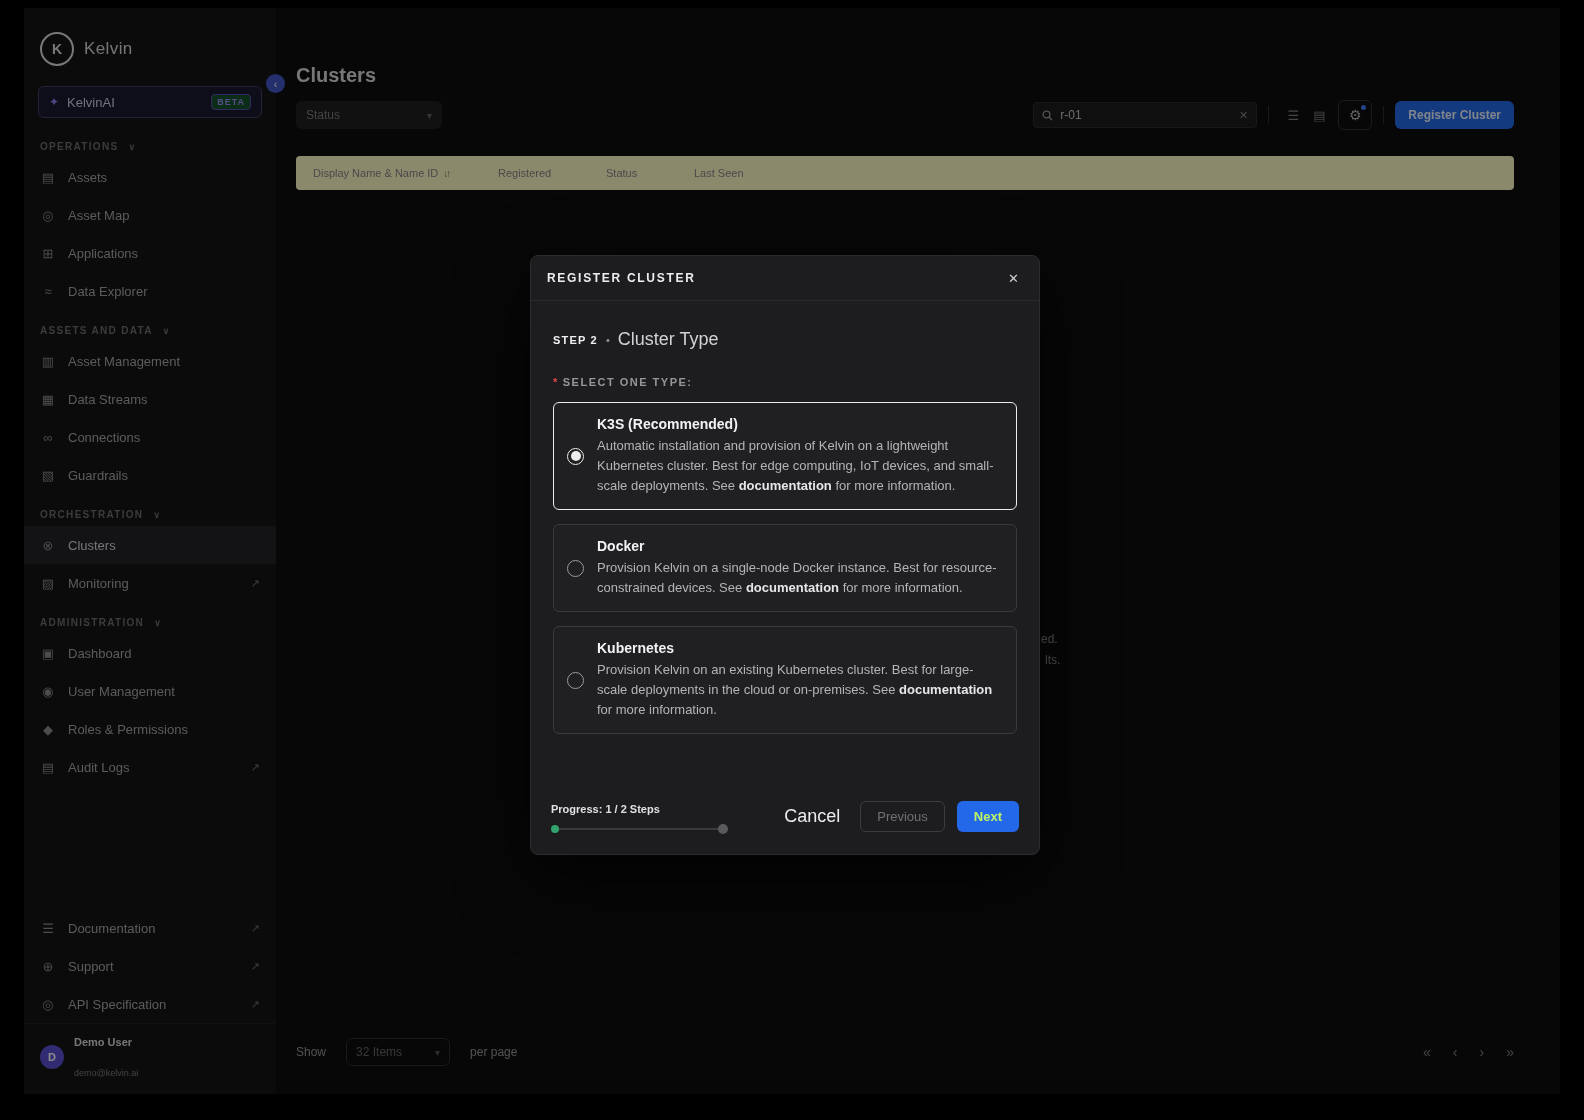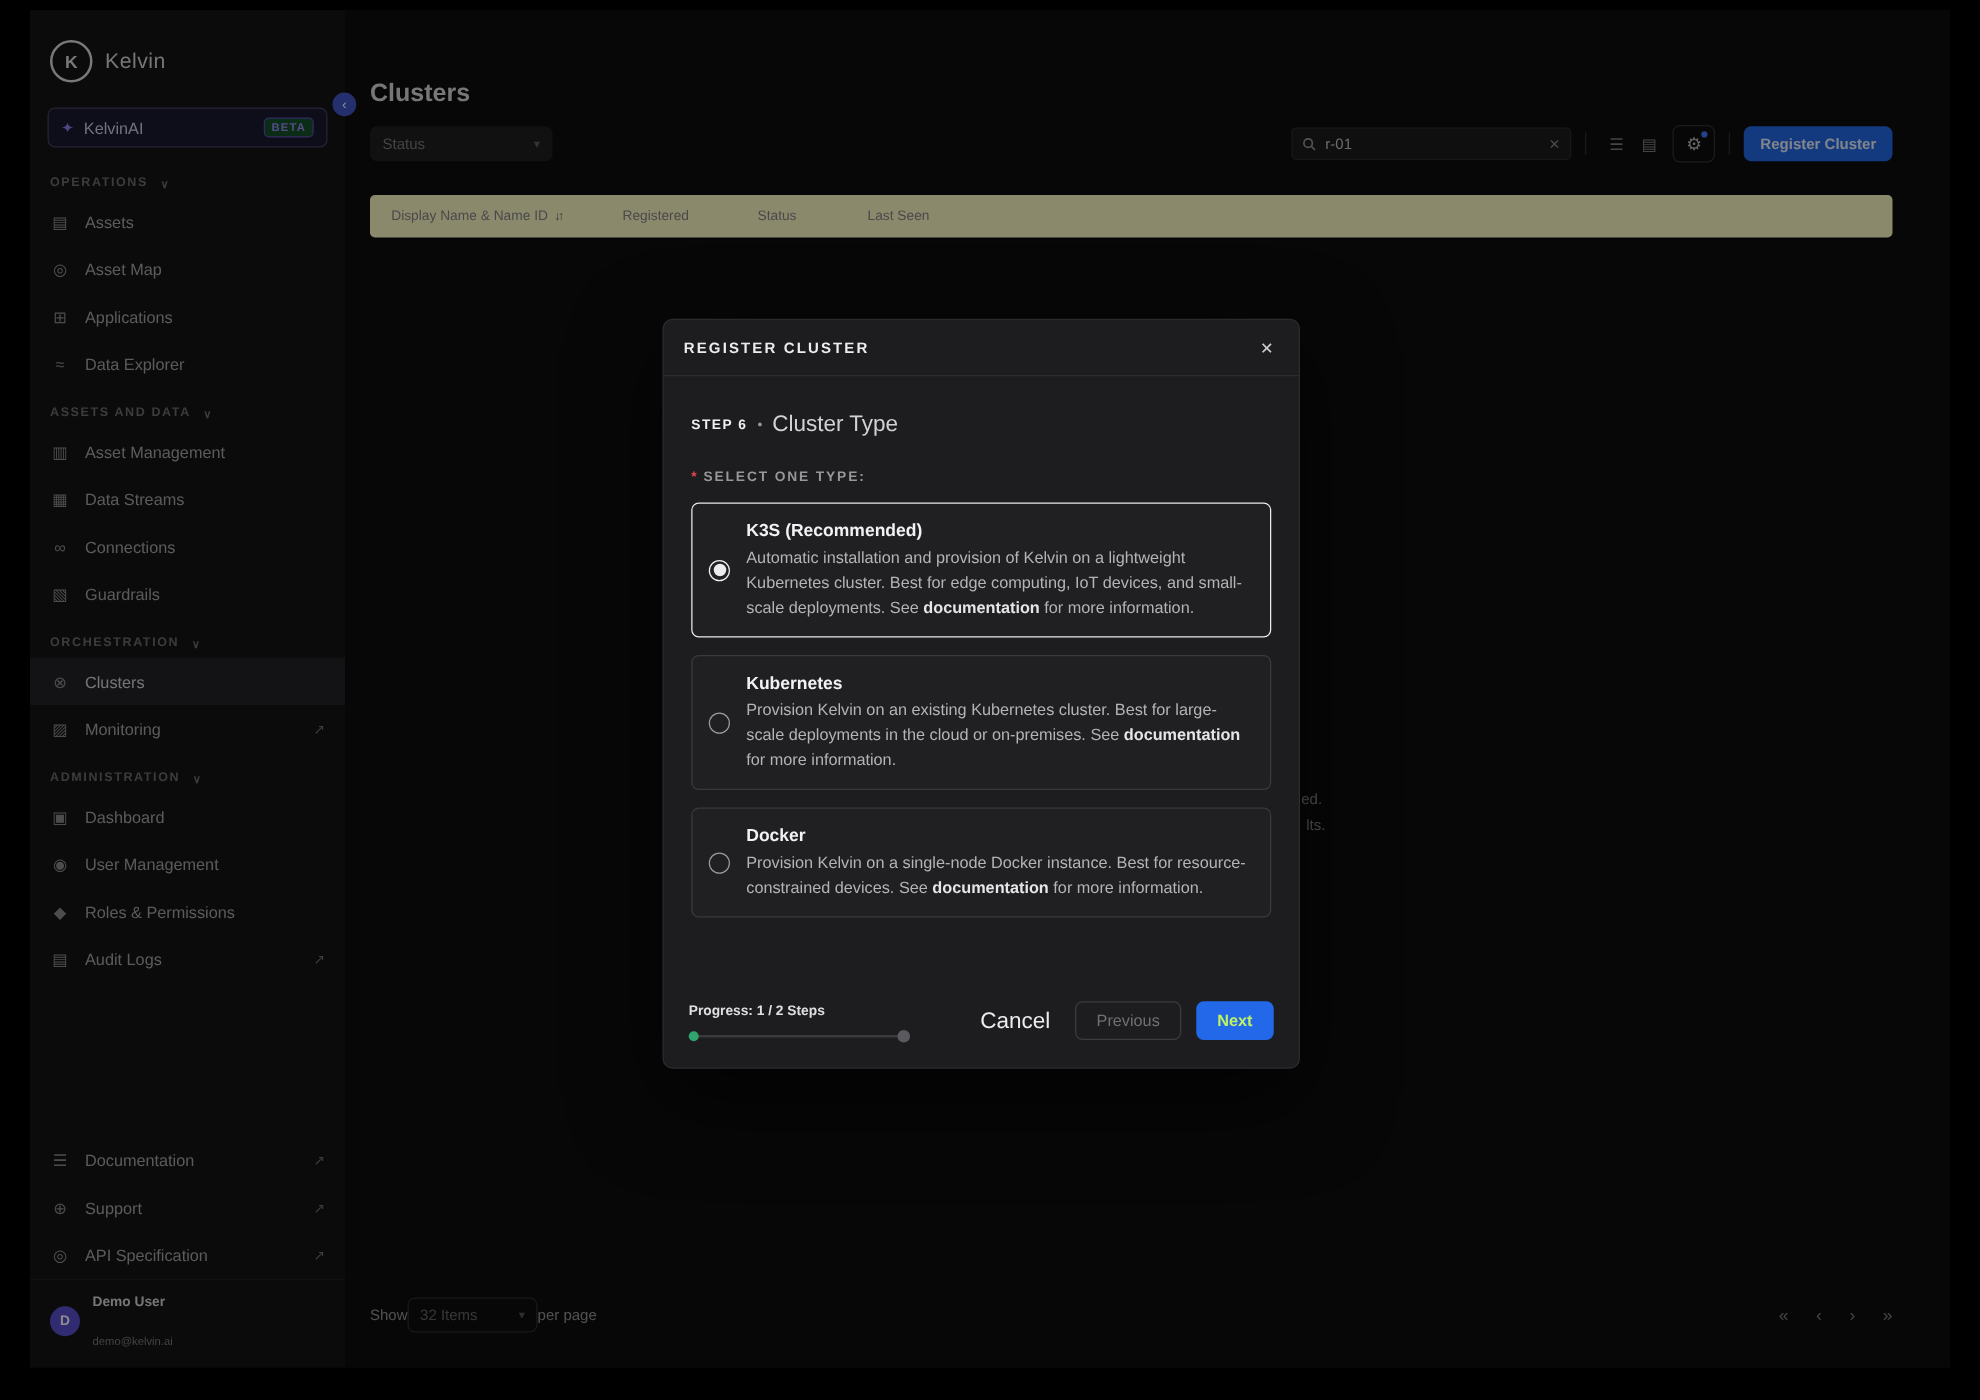--- a/index.html
+++ b/index.html
@@ -44,21 +44,21 @@
   .icon-btn{width:26px;height:24px;display:flex;align-items:center;justify-content:center;color:#7e7e82;font-size:13px;cursor:pointer;border-radius:4px;}
   .gear-btn{width:32px;height:28px;border:1px solid #323235;border-radius:6px;display:flex;align-items:center;justify-content:center;color:#b9b9bb;font-size:14px;position:relative;margin-left:6px;cursor:pointer;}
   .gear-dot{position:absolute;top:4px;right:5px;width:5px;height:5px;border-radius:50%;background:#3f7bf5;}
   .register-btn{height:28px;padding:0 13px;background:#2368e8;color:#eaf0fd;font-size:12px;font-weight:bold;border:none;border-radius:6px;display:flex;align-items:center;cursor:pointer;}
   .table-header{position:absolute;left:20px;right:46px;top:148px;height:34px;background:#fef9c3;border-radius:4px;display:grid;grid-template-columns:185px 108px 88px 1fr;align-items:center;padding-left:17px;color:#86868a;font-size:11px;font-weight:normal;}
   .table-header .th{display:flex;align-items:center;gap:5px;cursor:pointer;}
   .table-header .sort{font-size:10px;color:#6e6e72;letter-spacing:-2px;}
   .frag{position:absolute;color:#9a9a9e;font-size:12px;}
   .frag1{left:765px;top:624px;}
   .frag2{left:769px;top:645px;}
-  .pagebar{position:absolute;left:20px;right:46px;bottom:28px;display:flex;align-items:center;gap:0;color:#96969a;font-size:12px;}
+  .pagebar{position:absolute;left:20px;right:46px;bottom:28px;display:flex;align-items:center;gap:20px;color:#96969a;font-size:12px;}
   .items-select{width:84px;height:26px;border:1px solid #2e2e31;border-radius:6px;display:flex;align-items:center;padding:0 9px;color:#66666a;font-size:12px;cursor:pointer;}
   .items-select .sel-chev{margin-left:auto;font-size:10px;color:#55555a;}
   .pager{margin-left:auto;display:flex;gap:22px;color:#808084;font-size:14px;}
   .pager span{cursor:pointer;}
 
   
   .overlay{position:absolute;inset:0;background:rgba(0,0,0,0.45);z-index:10;}
   .modal{position:absolute;left:530px;top:255px;width:510px;height:600px;background:#1d1d1f;border:1px solid #2c2c2f;border-radius:8px;z-index:20;box-shadow:0 24px 70px rgba(0,0,0,.65);display:flex;flex-direction:column;box-sizing:border-box;}
   .modal-header{height:44px;flex:0 0 auto;display:flex;align-items:center;padding:0 16px;border-bottom:1px solid #2c2c2f;}
   .modal-title{color:#ececee;font-size:12px;font-weight:bold;letter-spacing:1.7px;flex:1;}
@@ -281,51 +281,51 @@
   <div class="overlay"></div>
 
   <div class="modal">
     <div class="modal-header">
       <span class="modal-title">REGISTER CLUSTER</span>
       <span class="close">✕</span>
     </div>
 
     <div class="modal-body">
       <div class="step-row">
-        <span class="step-label">STEP 6</span>
+        <span class="step-label">STEP 2</span>
         <span class="step-bullet">•</span>
         <span class="step-name">Cluster Type</span>
       </div>
 
       <div class="select-label">
         <span class="req">*</span>
         <span>SELECT ONE TYPE:</span>
       </div>
 
       <div class="card selected">
         <span class="radio"></span>
         <div class="card-text">
           <div class="card-title">K3S (Recommended)</div>
           <div class="card-desc"><span>Automatic installation and provision of Kelvin on a lightweight Kubernetes cluster. Best for edge computing, IoT devices, and small-scale deployments. See </span><span class="doc">documentation</span><span> for more information.</span></div>
         </div>
       </div>
 
       <div class="card">
         <span class="radio"></span>
         <div class="card-text">
-          <div class="card-title">Kubernetes</div>
-          <div class="card-desc"><span>Provision Kelvin on an existing Kubernetes cluster. Best for large-scale deployments in the cloud or on-premises. See </span><span class="doc">documentation</span><span> for more information.</span></div>
+          <div class="card-title">Docker</div>
+          <div class="card-desc"><span>Provision Kelvin on a single-node Docker instance. Best for resource-constrained devices. See </span><span class="doc">documentation</span><span> for more information.</span></div>
         </div>
       </div>
 
       <div class="card">
         <span class="radio"></span>
         <div class="card-text">
-          <div class="card-title">Docker</div>
-          <div class="card-desc"><span>Provision Kelvin on a single-node Docker instance. Best for resource-constrained devices. See </span><span class="doc">documentation</span><span> for more information.</span></div>
+          <div class="card-title">Kubernetes</div>
+          <div class="card-desc"><span>Provision Kelvin on an existing Kubernetes cluster. Best for large-scale deployments in the cloud or on-premises. See </span><span class="doc">documentation</span><span> for more information.</span></div>
         </div>
       </div>
     </div>
 
     <div class="modal-footer">
       <div class="progress">
         <div class="progress-label">Progress: 1 / 2 Steps</div>
         <div class="progress-track">
           <span class="dot-start"></span>
           <span class="dot-end"></span>

